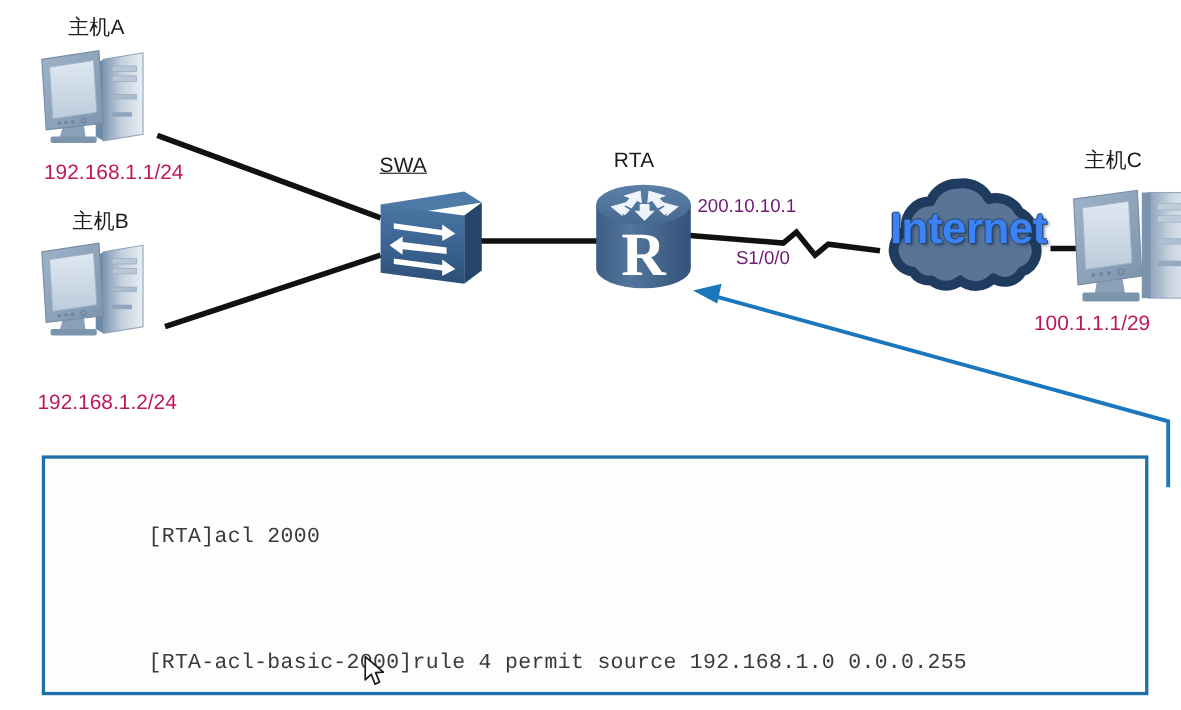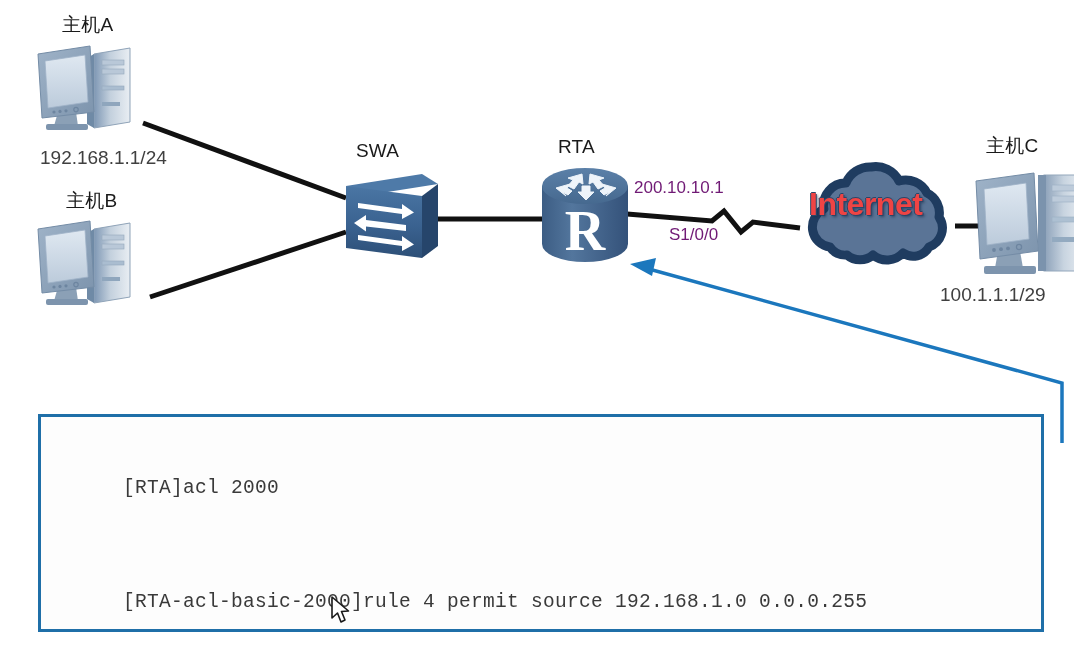--- a/index.html
+++ b/index.html
@@ -26,21 +26,21 @@
     font-family: "Liberation Sans", sans-serif;
     font-size: 19px;
     color: #1a1a1a;
     white-space: nowrap;
     letter-spacing: 0.2px;
   }
   .ip-label {
     position: absolute;
     font-family: "Liberation Sans", sans-serif;
     font-size: 19px;
-    color: #404040;
+    color: #be185d;
     white-space: nowrap;
   }
   .iface-label {
     position: absolute;
     font-family: "Liberation Sans", sans-serif;
     font-size: 17px;
     color: #701a75;
     white-space: nowrap;
   }
 
@@ -56,43 +56,43 @@
   
   #cmd-box {
     position: absolute;
     left: 38px;
     top: 414px;
     width: 1006px;
     height: 218px;
     box-sizing: border-box;
     border: 3px solid #1f6fa8;
     background: #fdfdfd;
-    padding: 14px 0 0 10px;
+    padding: 14px 0 0 22px;
   }
   .cmd-line {
     font-family: "Liberation Mono", "DejaVu Sans Mono", monospace;
     font-size: 19.5px;
     line-height: 38px;
     color: #3a3a3a;
     white-space: pre;
     letter-spacing: 0.3px;
   }
 
   
   .pc { position: absolute; }
   .pc svg { display: block; }
 
   
   .cloud { position: absolute; }
   .cloud-text {
     position: absolute;
     font-family: "Liberation Sans", sans-serif;
     font-weight: bold;
-    font-size: 32px;
-    color: #ef4444;
+    font-size: 40px;
+    color: #3b82f6;
     letter-spacing: -0.5px;
     text-shadow: 1px 1px 0 #2a4668, -1px 0px 0 #2a4668, 0 -1px 0 #2a4668, 2px 2px 3px rgba(20,40,70,.6);
     white-space: nowrap;
   }
 </style>
 </head>
 <body>
 
 <div id="canvas">
 
@@ -162,22 +162,23 @@
       <rect x="14" y="84" width="42" height="6" rx="2" fill="#7d94ad"></rect>
       <polygon points="6,14 58,6 62,72 10,78" fill="url(#gMon)" stroke="#748ca6" stroke-width="1"></polygon>
       <polygon points="13,21 53,15 56,62 16,68" fill="url(#gScr)" stroke="#9fb3c8" stroke-width="0.8"></polygon>
       <circle cx="22" cy="72" r="1.6" fill="#6d85a0"></circle>
       <circle cx="28" cy="71.4" r="1.6" fill="#6d85a0"></circle>
       <circle cx="34" cy="70.8" r="1.6" fill="#6d85a0"></circle>
       <circle cx="44" cy="69.6" r="2.2" fill="none" stroke="#6d85a0" stroke-width="1.2"></circle>
     </svg>
   </div>
   <div class="node-label" style="left:66px; top:188px;">主机B</div>
-
-  <div class="node-label" style="left:356px; top:140px;">SWA</div>
+  <div class="ip-label" style="left:34px; top:356px;">192.168.1.2/24</div>
+
+  <div class="node-label" style="left:345px; top:140px;text-decoration:underline;">SWA</div>
   <div class="abs" style="left:340px; top:168px;">
     <svg width="102" height="100" viewBox="0 0 102 100">
       <defs>
         <linearGradient id="gSwFace" x1="0" y1="0" x2="0" y2="1">
           <stop offset="0%" stop-color="#4a76a4"></stop>
             <stop offset="55%" stop-color="#3a6290"></stop>
           <stop offset="100%" stop-color="#2d4f77"></stop>
         </linearGradient>
       </defs>
 

